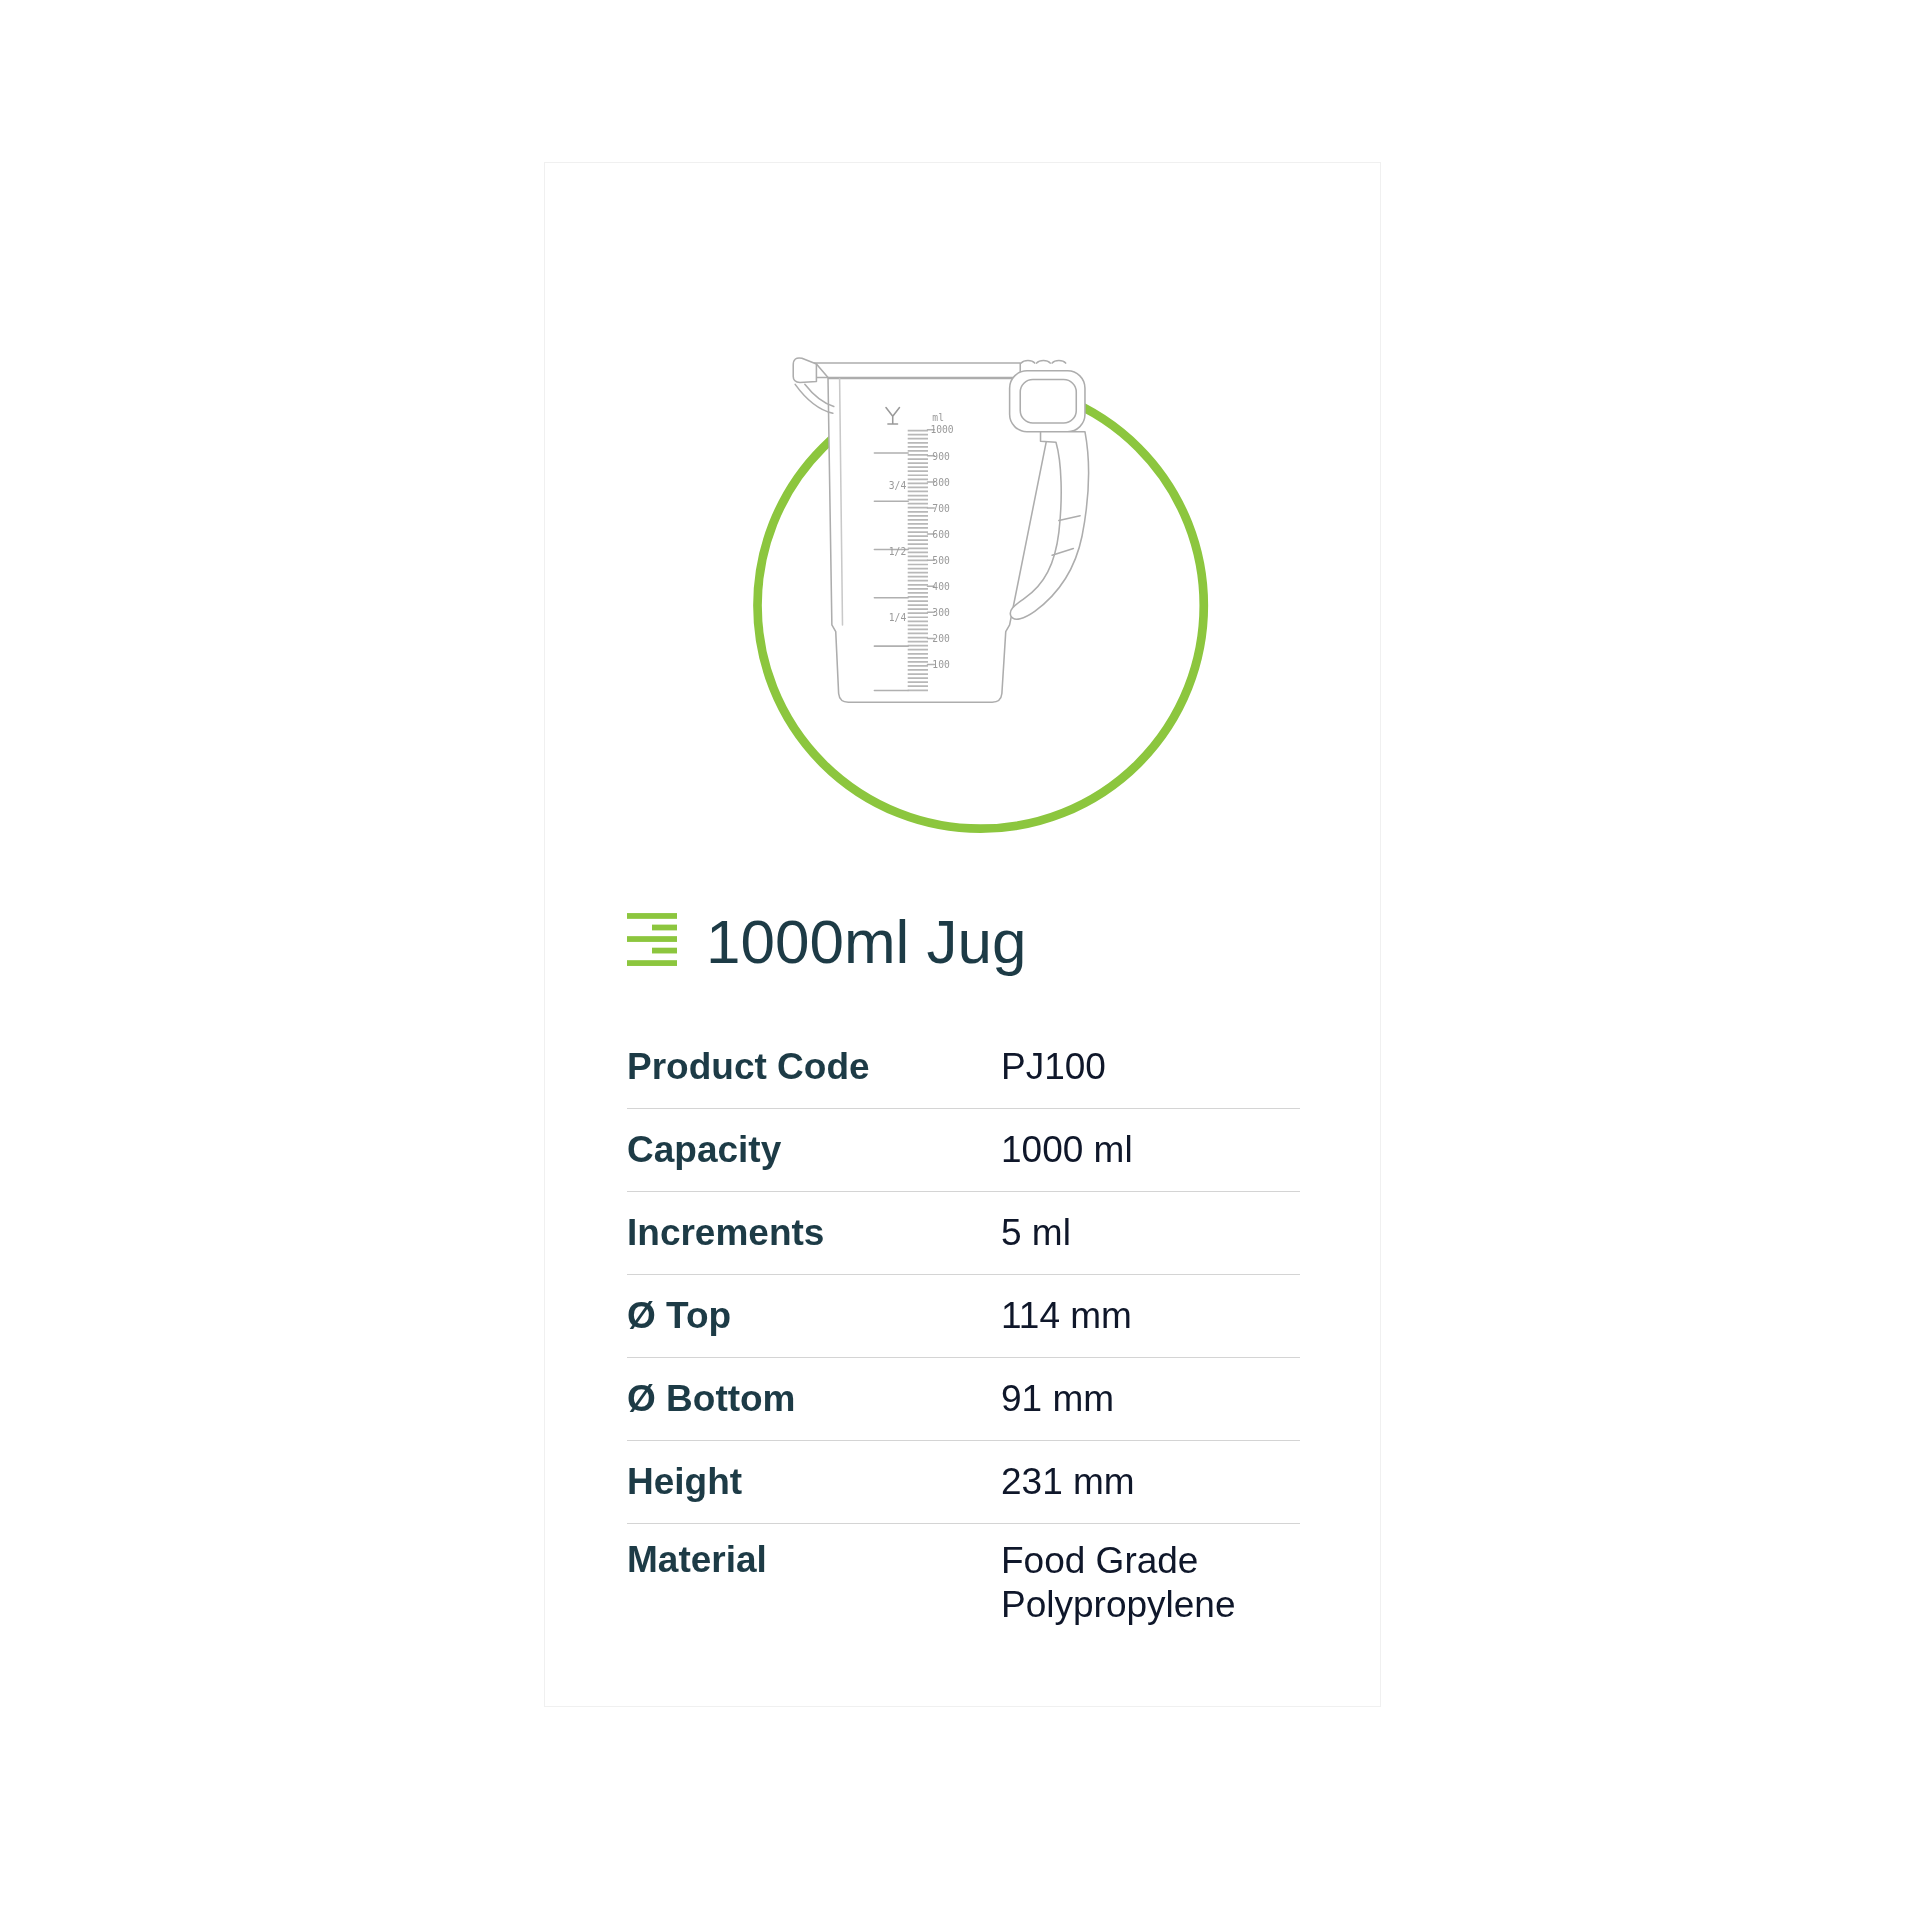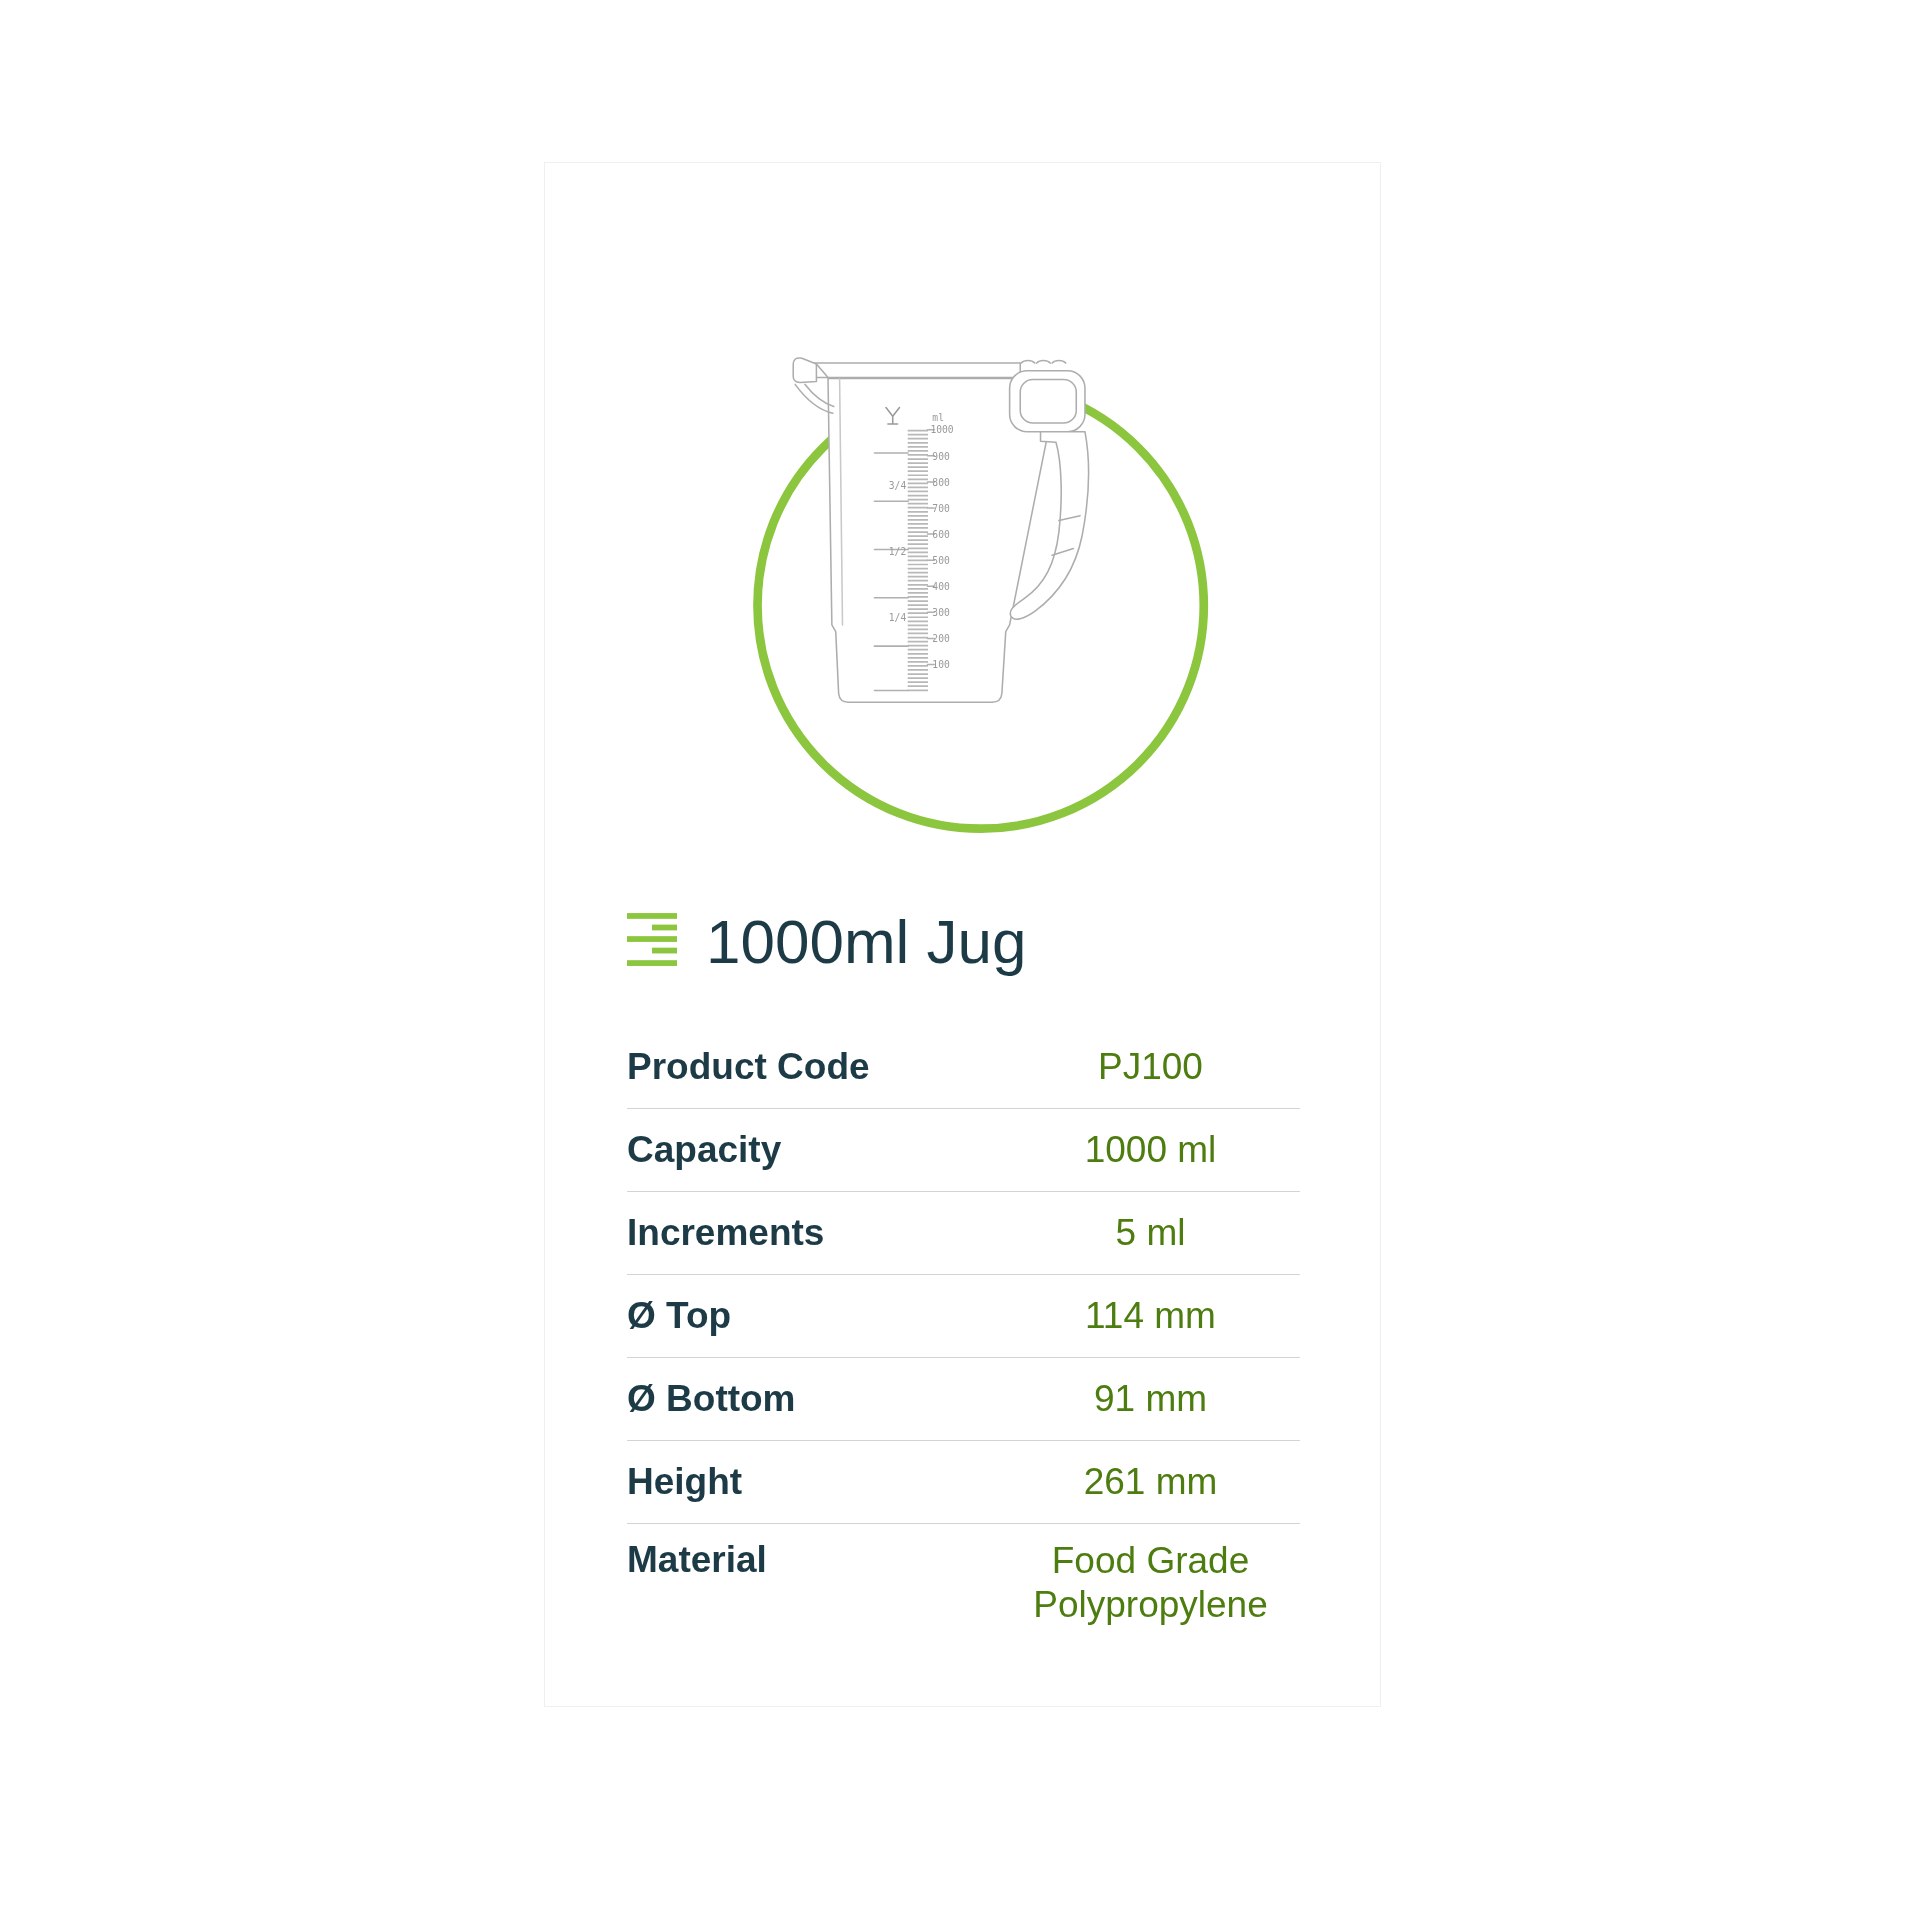--- a/index.html
+++ b/index.html
@@ -33,21 +33,21 @@
     display:flex;align-items:center;height:83px;box-sizing:border-box;
     border-bottom:1.9px solid #d4d4d4;
   }
   .spec-row:last-child{
     border-bottom:none;height:auto;align-items:flex-start;padding-top:15.4px;
   }
   .spec-label{
     width:374px;flex:0 0 auto;font-size:37px;font-weight:bold;color:#1d3b46;
   }
   .spec-value{
-    flex:1;font-size:37px;font-weight:normal;color:#4d7c0f;line-height:44px;text-align:center;
+    flex:1;font-size:37px;font-weight:normal;color:#0f172a;line-height:44px;
   }
 </style>
 </head>
 <body>
 
 <div class="page">
   <div class="card">
 
     <svg class="figure" viewBox="770 350 500 530" xmlns="http://www.w3.org/2000/svg" aria-hidden="true">
 
@@ -127,21 +127,21 @@
       <div class="spec-row">
         <div class="spec-label">Ø Top</div>
         <div class="spec-value">114 mm</div>
       </div>
       <div class="spec-row">
         <div class="spec-label">Ø Bottom</div>
         <div class="spec-value">91 mm</div>
       </div>
       <div class="spec-row">
         <div class="spec-label">Height</div>
-        <div class="spec-value">261 mm</div>
+        <div class="spec-value">231 mm</div>
       </div>
       <div class="spec-row">
         <div class="spec-label">Material</div>
         <div class="spec-value">Food Grade Polypropylene</div>
       </div>
     </div>
 
   </div>
 </div>
 

